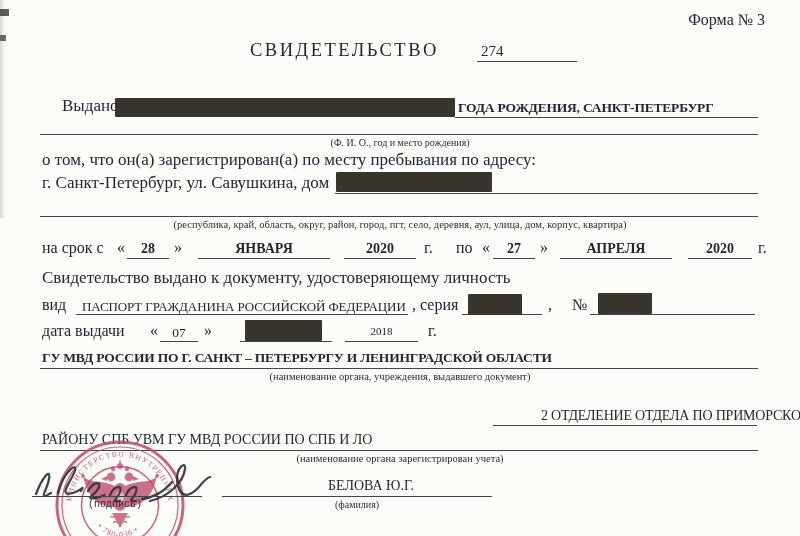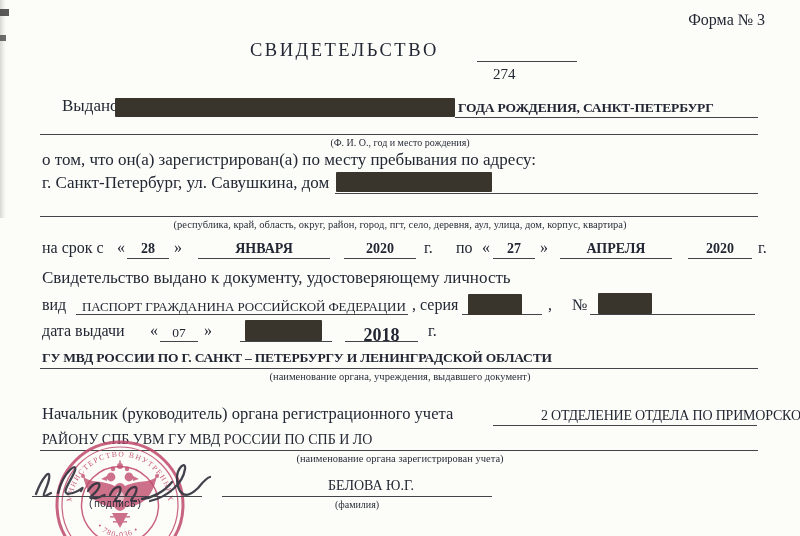--- a/index.html
+++ b/index.html
@@ -29,21 +29,21 @@
 
 <div id="page">
 
   <div class="abs edge" style="left:0;top:0;width:6px;height:218px;opacity:.55;"></div>
   <div class="abs" style="left:0;top:9px;width:9px;height:7px;background:#3e3e3e;opacity:.85;"></div>
   <div class="abs" style="left:0;top:35px;width:6px;height:6px;background:#4a4a4a;opacity:.8;"></div>
 
   <div class="abs t right" style="left:590px;top:11px;width:175px;font-size:16px;">Форма № 3</div>
 
   <div class="abs t" style="left:250px;top:40px;font-size:18.5px;letter-spacing:2.5px;">СВИДЕТЕЛЬСТВО</div>
-  <div class="abs t" style="left:493px;top:43px;font-size:15px;margin-top:23px;">274</div>
+  <div class="abs t" style="left:481px;top:43px;font-size:15px;">274</div>
   <div class="abs line" style="left:477px;top:61px;width:100px;"></div>
 
   <div class="abs t body-txt" style="left:62px;top:96px;">Выдано</div>
   <div class="abs redact" style="left:115px;top:98px;width:340px;height:19px;"></div>
   <div class="abs t bold cond" style="left:458px;top:100px;">ГОДА РОЖДЕНИЯ, САНКТ-ПЕТЕРБУРГ</div>
   <div class="abs line" style="left:455px;top:117px;width:303px;"></div>
 
   <div class="abs line" style="left:40px;top:134px;width:718px;"></div>
   <div class="abs t caption center" style="left:200px;top:137px;width:400px;font-size:10px;">(Ф. И. О., год и место рождения)</div>
 
@@ -90,29 +90,28 @@
   <div class="abs line" style="left:590px;top:314px;width:165px;"></div>
   <div class="abs redact" style="left:598px;top:293px;width:54px;height:21px;"></div>
 
   <div class="abs t mid-txt" style="left:42px;top:322px;">дата выдачи</div>
   <div class="abs t mid-txt" style="left:150px;top:322px;">«</div>
   <div class="abs t center" style="left:160px;top:325px;width:38px;font-size:13.5px;">07</div>
   <div class="abs line" style="left:160px;top:341px;width:38px;"></div>
   <div class="abs t mid-txt" style="left:204px;top:322px;">»</div>
   <div class="abs line" style="left:240px;top:341px;width:92px;"></div>
   <div class="abs redact" style="left:245px;top:320px;width:77px;height:21px;"></div>
-  <div class="abs t center" style="left:345px;top:325px;width:73px;font-size:18px;font-weight:bold;">2018</div>
+  <div class="abs t center" style="left:345px;top:325px;width:73px;font-size:11px;">2018</div>
   <div class="abs line" style="left:345px;top:341px;width:73px;"></div>
   <div class="abs t mid-txt" style="left:428px;top:322px;">г.</div>
 
   <div class="abs t bold" style="left:42px;top:350px;font-size:13.5px;letter-spacing:-0.2px;">ГУ  МВД  РОССИИ  ПО  Г. САНКТ – ПЕТЕРБУРГУ  И  ЛЕНИНГРАДСКОЙ  ОБЛАСТИ</div>
   <div class="abs line" style="left:40px;top:368px;width:718px;"></div>
   <div class="abs t caption center" style="left:200px;top:371px;width:400px;">(наименование органа, учреждения, выдавшего документ)</div>
 
-  <div class="abs t" style="left:42px;top:404px;font-size:16.5px;">Начальник (руководитель) органа регистрационного учета</div>
   <div class="abs t cond" style="left:498px;top:408px;font-size:14px;margin-left:43px;">2 ОТДЕЛЕНИЕ ОТДЕЛА  ПО ПРИМОРСКОМУ</div>
   <div class="abs line" style="left:493px;top:425px;width:264px;"></div>
   <div class="abs t" style="left:42px;top:432px;font-size:14px;">РАЙОНУ СПБ УВМ  ГУ  МВД РОССИИ  ПО СПБ  И  ЛО</div>
   <div class="abs line" style="left:40px;top:450px;width:718px;"></div>
   <div class="abs t caption center" style="left:250px;top:453px;width:300px;">(наименование органа зарегистрирован учета)</div>
 
   <svg class="abs" style="left:50px;top:438px;" width="145" height="110" viewBox="0 0 145 110">
     <g fill="none" stroke="#c04a6c" opacity="0.85">
       <circle cx="70" cy="67" r="63" stroke-width="3"></circle>
       <circle cx="70" cy="67" r="58" stroke-width="1.2"></circle>

